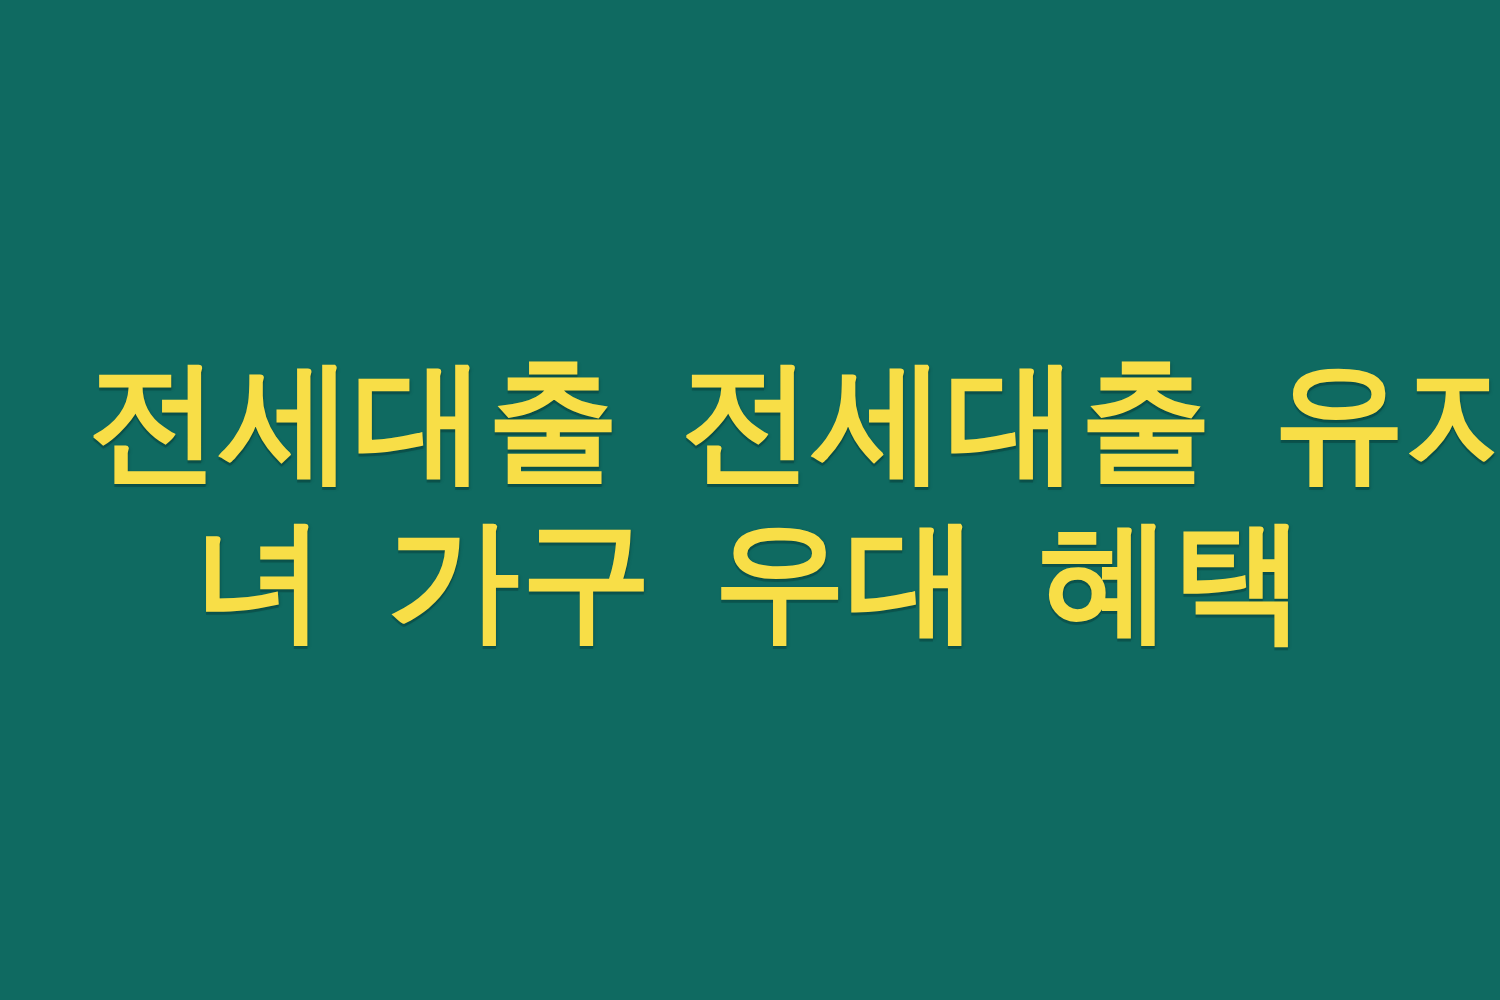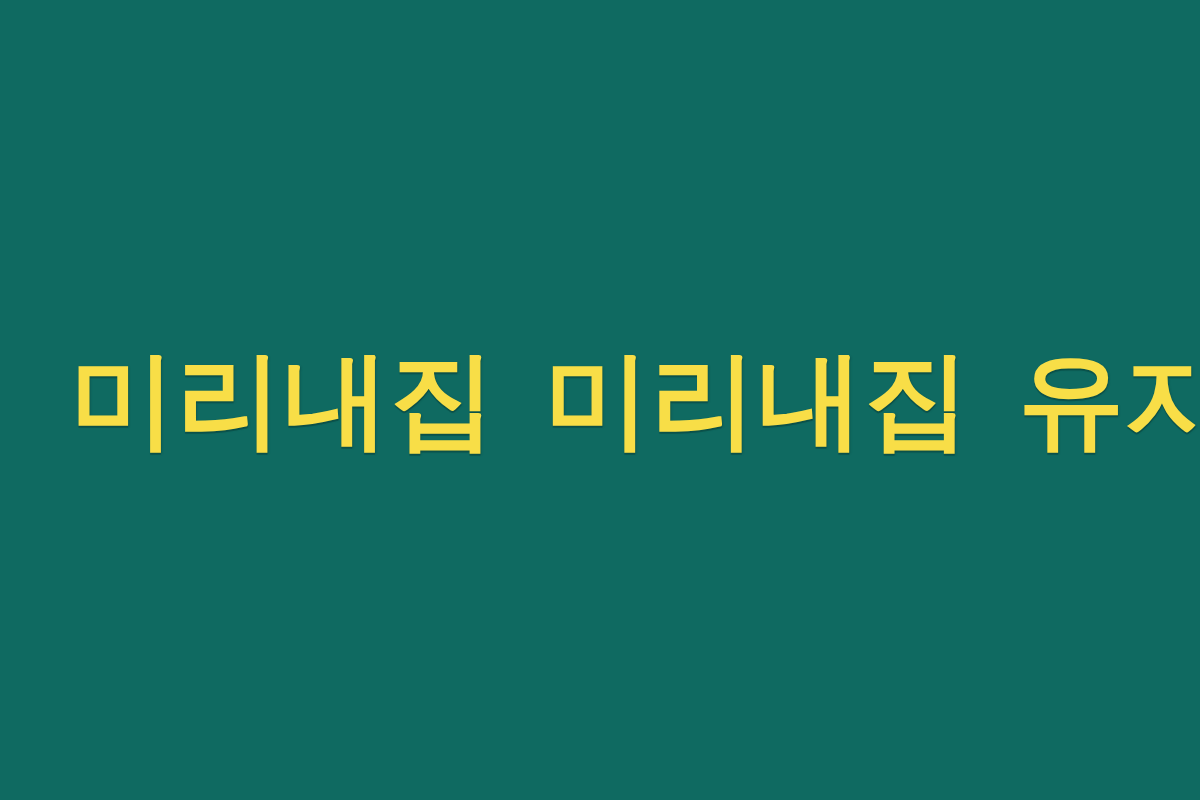--- a/index.html
+++ b/index.html
@@ -67,18 +67,19 @@
     font-size: 106px;
   }
 </style>
 </head>
 <body>
 
 <div id="thumbnail-canvas" style="background: rgb(15, 106, 97);">
 
   <div id="headline-block">
 
-    <span class="headline-line line-1" style="color: rgb(248, 222, 71);">미리내집 미리내집 유자</span>
+    <span class="headline-line line-1" style="color: rgb(248, 222, 71);">전세대출 전세대출 유자</span>
 
+    <span class="headline-line line-2" style="color: rgb(248, 222, 71);">녀 가구 우대 혜택</span>
 
   </div>
 
 </div>
 
 </body></html>

